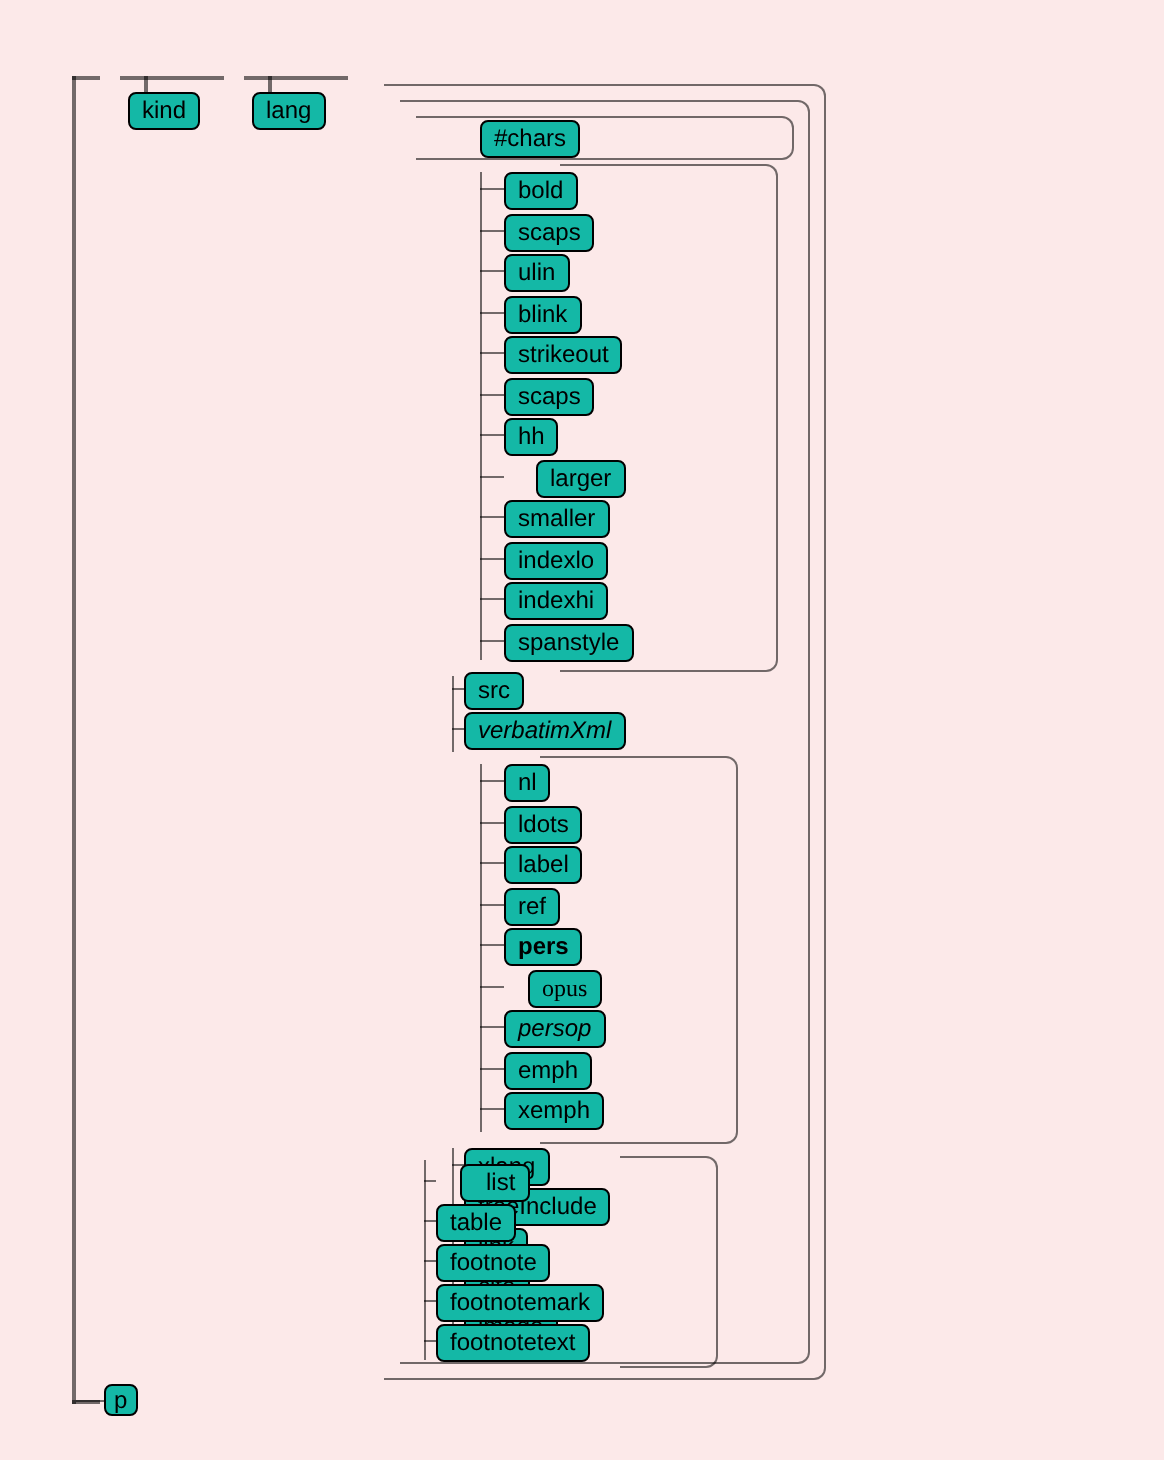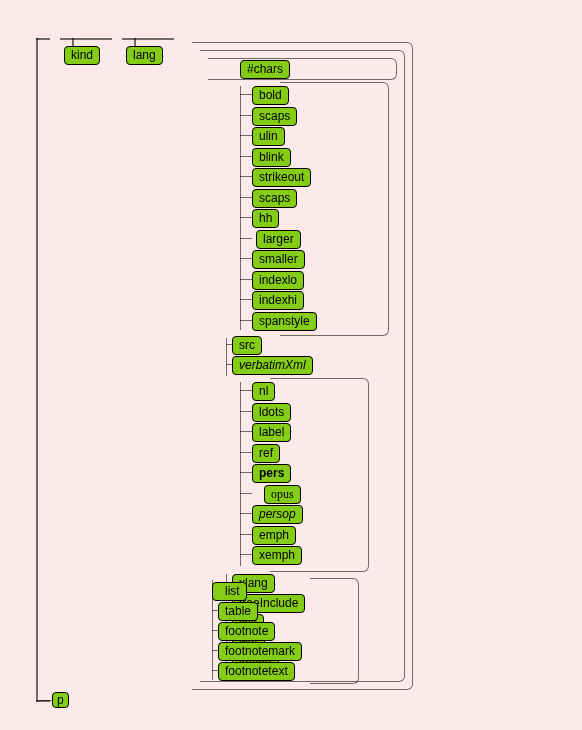--- a/index.html
+++ b/index.html
@@ -63,21 +63,21 @@
     top: 0;
     left: 0;
     width: 52px;
     height: 2px;
     background: #000;
     opacity: 0.55;
   }
   .node {
     position: absolute;
     border: 1px solid #000;
-    background: #84cc16;
+    background: #14b8a6;
     border-radius: 4px;
     padding: 1px 6px 2px 6px;
     line-height: 14px;
     white-space: nowrap;
   }
   .node.attr { font-style: normal; }
   .bus {
     position: absolute;
     background: #000;
     opacity: 0.55;
@@ -132,21 +132,21 @@
       <div class="node" style="left: 252px; top: 127px;"><span>ulin</span></div>
       <div class="bus h" style="left: 240px; top: 155.5px; width: 12px;"></div>
       <div class="node" style="left: 252px; top: 147.5px;"><span>blink</span></div>
       <div class="bus h" style="left: 240px; top: 176px; width: 12px;"></div>
       <div class="node" style="left: 252px; top: 168px;"><span>strikeout</span></div>
       <div class="bus h" style="left: 240px; top: 196.5px; width: 12px;"></div>
       <div class="node" style="left: 252px; top: 188.5px;"><span>scaps</span></div>
       <div class="bus h" style="left: 240px; top: 217px; width: 12px;"></div>
       <div class="node" style="left: 252px; top: 209px;"><span>hh</span></div>
       <div class="bus h" style="left: 240px; top: 237.5px; width: 12px;"></div>
-      <div class="node" style="left: 256px; top: 229.5px;"><span>larger</span></div>
+      <div class="node" style="left: 268px; top: 229.5px;"><span>larger</span></div>
       <div class="bus h" style="left: 240px; top: 258px; width: 12px;"></div>
       <div class="node" style="left: 252px; top: 250px;"><span>smaller</span></div>
       <div class="bus h" style="left: 240px; top: 278.5px; width: 12px;"></div>
       <div class="node" style="left: 252px; top: 270.5px;"><span>indexlo</span></div>
       <div class="bus h" style="left: 240px; top: 299px; width: 12px;"></div>
       <div class="node" style="left: 252px; top: 291px;"><span>indexhi</span></div>
       <div class="bus h" style="left: 240px; top: 319.5px; width: 12px;"></div>
       <div class="node" style="left: 252px; top: 311.5px;"><span>spanstyle</span></div>
     </div>
 
@@ -190,21 +190,21 @@
       <div class="node" style="left: 232px; top: 614px;"><span>link</span></div>
       <div class="bus h" style="left: 226px; top: 642px; width: 6px;"></div>
       <div class="node" style="left: 232px; top: 634px;"><span>cite</span></div>
       <div class="bus h" style="left: 226px; top: 662px; width: 6px;"></div>
       <div class="node" style="left: 232px; top: 654px;"><span>image</span></div>
     </div>
 
   <div class="bus v" style="left:212px; top:580px; height:100px"></div>
   <div id="g3">
       <div class="bus h" style="left: 212px; top: 590px; width: 6px;"></div>
-      <div class="node" style="left: 212px; top: 582px; padding-left: 12px;"><span>list</span></div>
+      <div class="node" style="left: 230px; top: 582px; padding-left: 12px;"><span>list</span></div>
       <div class="bus h" style="left: 212px; top: 610px; width: 6px;"></div>
       <div class="node" style="left: 218px; top: 602px;"><span>table</span></div>
       <div class="bus h" style="left: 212px; top: 630px; width: 6px;"></div>
       <div class="node" style="left: 218px; top: 622px;"><span>footnote</span></div>
       <div class="bus h" style="left: 212px; top: 650px; width: 6px;"></div>
       <div class="node" style="left: 218px; top: 642px;"><span>footnotemark</span></div>
       <div class="bus h" style="left: 212px; top: 670px; width: 6px;"></div>
       <div class="node" style="left: 218px; top: 662px;"><span>footnotetext</span></div>
     </div>
 

